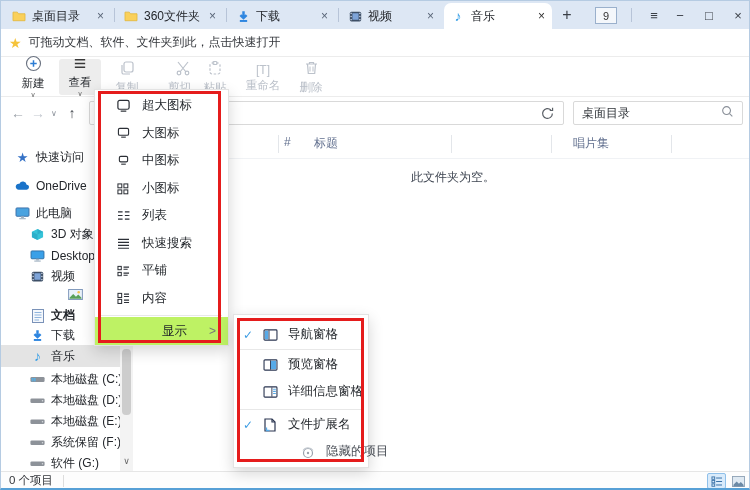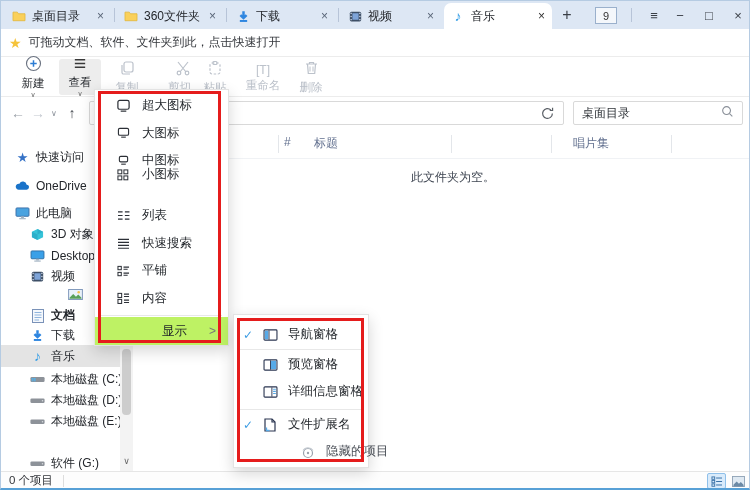--- a/index.html
+++ b/index.html
@@ -371,20 +371,29 @@
     </div>
     <div class="srow child" style="top:282px;">
       <span class="sic">
         <svg width="16" height="11" viewBox="0 0 18 12">
             <rect x="0.5" y="3.5" width="17" height="5.5" rx="1.5" fill="#8d9299"></rect>
             <circle cx="15" cy="6.2" r="0.9" fill="#d6dade"></circle>
           </svg>
       </span>
       <span>本地磁盘 (E:)</span>
     </div>
+    <div class="srow child" style="top:303px;">
+      <span class="sic">
+        <svg width="16" height="11" viewBox="0 0 18 12">
+            <rect x="0.5" y="3.5" width="17" height="5.5" rx="1.5" fill="#8d9299"></rect>
+            <circle cx="15" cy="6.2" r="0.9" fill="#d6dade"></circle>
+          </svg>
+      </span>
+      <span>系统保留 (F:)</span>
+    </div>
     <div class="srow child" style="top:324px;">
       <span class="sic">
         <svg width="16" height="11" viewBox="0 0 18 12">
             <rect x="0.5" y="3.5" width="17" height="5.5" rx="1.5" fill="#8d9299"></rect>
             <circle cx="15" cy="6.2" r="0.9" fill="#d6dade"></circle>
           </svg>
       </span>
       <span>软件 (G:)</span>
     </div>
     <div id="side-scroll" class="abs"></div>
@@ -425,21 +434,21 @@
     </div>
     <div class="mi" style="top:57px;">
       <span class="micon">
         <svg width="11" height="11" viewBox="0 0 12 12">
             <rect x="1.5" y="1.5" width="9" height="6" rx="1.5" fill="none" stroke="#2b2f36" stroke-width="1.2"></rect>
             <path d="M3.5 10h5" stroke="#2b2f36" stroke-width="1.2"></path>
           </svg>
       </span>
       <span class="mlabel">中图标</span>
     </div>
-    <div class="mi" style="top:71px;padding-left:48px;">
+    <div class="mi" style="top:85px;padding-left:48px;">
       <span class="micon">
         <svg width="12" height="12" viewBox="0 0 13 13">
             <rect x="1" y="1" width="4.2" height="4.2" fill="none" stroke="#2b2f36" stroke-width="1.1"></rect>
             <rect x="7.5" y="1" width="4.2" height="4.2" fill="none" stroke="#2b2f36" stroke-width="1.1"></rect>
             <rect x="1" y="7.5" width="4.2" height="4.2" fill="none" stroke="#2b2f36" stroke-width="1.1"></rect>
             <rect x="7.5" y="7.5" width="4.2" height="4.2" fill="none" stroke="#2b2f36" stroke-width="1.1"></rect>
           </svg>
       </span>
       <span class="mlabel">小图标</span>
     </div>

